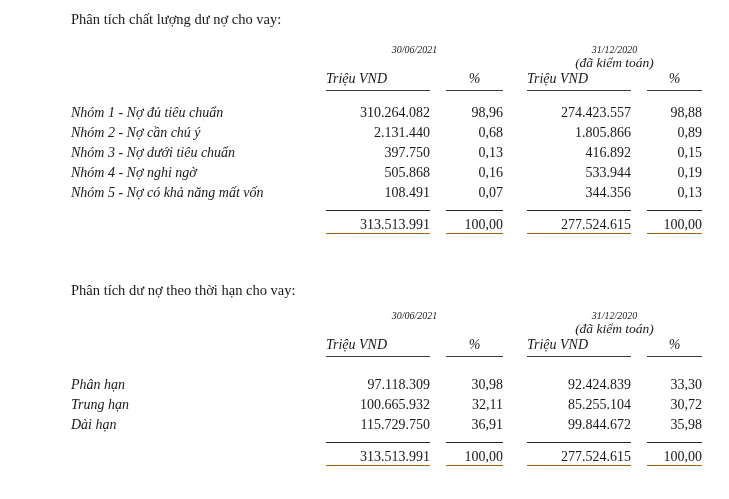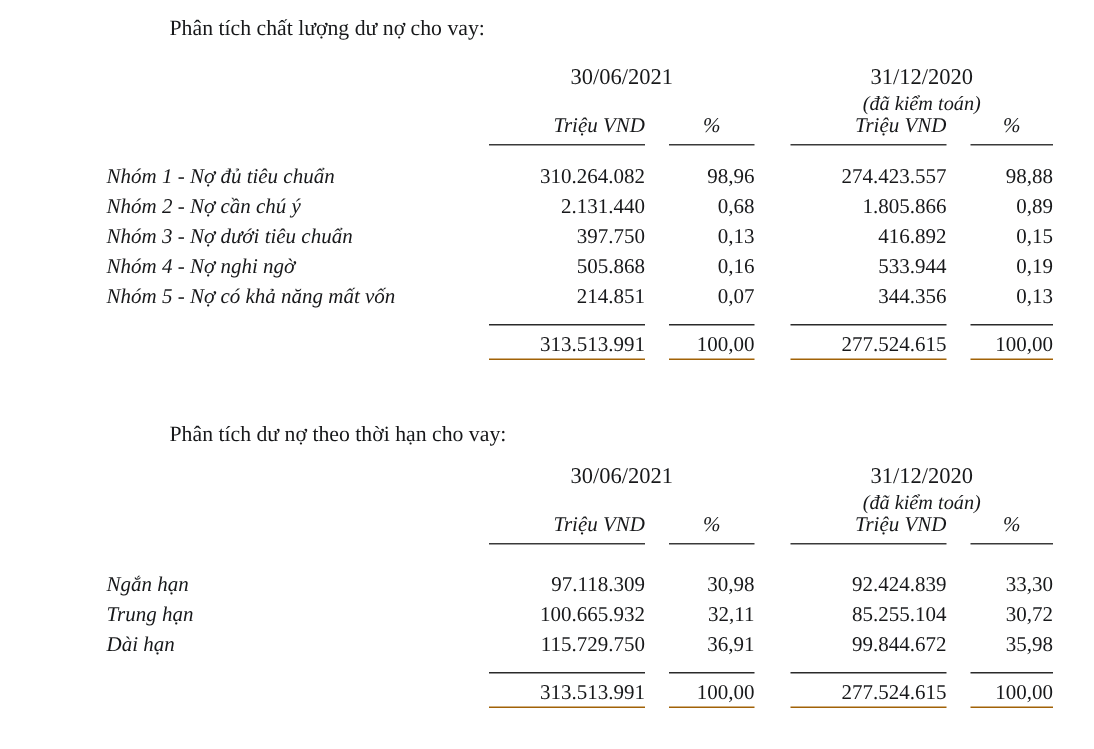--- a/index.html
+++ b/index.html
@@ -20,21 +20,20 @@
     height: 499px;
     box-sizing: border-box;
   }
   .section-title {
     font-family: "Liberation Serif", serif;
     font-size: 14.5px;
     color: #17181a;
     position: absolute;
     left: 71px;
     white-space: nowrap;
-    margin-left: 42px;
   }
   table.fin {
     position: absolute;
     border-collapse: collapse;
     font-size: 14px;
     color: #17181a;
   }
   table.fin td, table.fin th {
     padding: 0;
     font-weight: normal;
@@ -44,33 +43,34 @@
   .lbl {
     text-align: left;
     padding-right: 10px;
     font-style: italic;
   }
   .num {
     text-align: right;
     font-variant-numeric: tabular-nums;
   }
   .hdr-date {
+    font-style: italic;
     text-align: center;
-    font-size: 15px;
+    font-size: 10px;
     padding-bottom: 2px;
   }
   .hdr-audit {
     font-style: italic;
     text-align: center;
     font-size: 13.5px;
     padding-bottom: 1px;
   }
   .hdr-unit {
     font-style: italic;
-    text-align: right;
+    text-align: left;
     font-size: 14px;
   }
   .hdr-pct {
     font-style: italic;
     text-align: center;
     font-size: 14px;
   }
   .ul-line {
     border-bottom: 1px solid #3a3a3a;
     height: 3px;
@@ -188,21 +188,21 @@
         <td class="num row-cell">505.868</td>
         <td></td>
         <td class="num row-cell">0,16</td>
         <td></td>
         <td class="num row-cell">533.944</td>
         <td></td>
         <td class="num row-cell">0,19</td>
       </tr>
       <tr class="data-row">
         <td class="lbl row-cell">Nhóm 5 - Nợ có khả năng mất vốn</td>
-        <td class="num row-cell">214.851</td>
+        <td class="num row-cell">108.491</td>
         <td></td>
         <td class="num row-cell">0,07</td>
         <td></td>
         <td class="num row-cell">344.356</td>
         <td></td>
         <td class="num row-cell">0,13</td>
       </tr>
 
       <tr style="height:8px">
           <td colspan="8"></td>
@@ -265,21 +265,21 @@
         <td></td>
         <td class="ul-line"></td>
         <td></td>
         <td class="ul-line"></td>
       </tr>
       <tr style="height:18px">
           <td colspan="8"></td>
         </tr>
 
       <tr class="data-row">
-        <td class="lbl row-cell">Ngắn hạn</td>
+        <td class="lbl row-cell">Phân hạn</td>
         <td class="num row-cell">97.118.309</td>
         <td></td>
         <td class="num row-cell">30,98</td>
         <td></td>
         <td class="num row-cell">92.424.839</td>
         <td></td>
         <td class="num row-cell">33,30</td>
       </tr>
       <tr class="data-row">
         <td class="lbl row-cell">Trung hạn</td>

